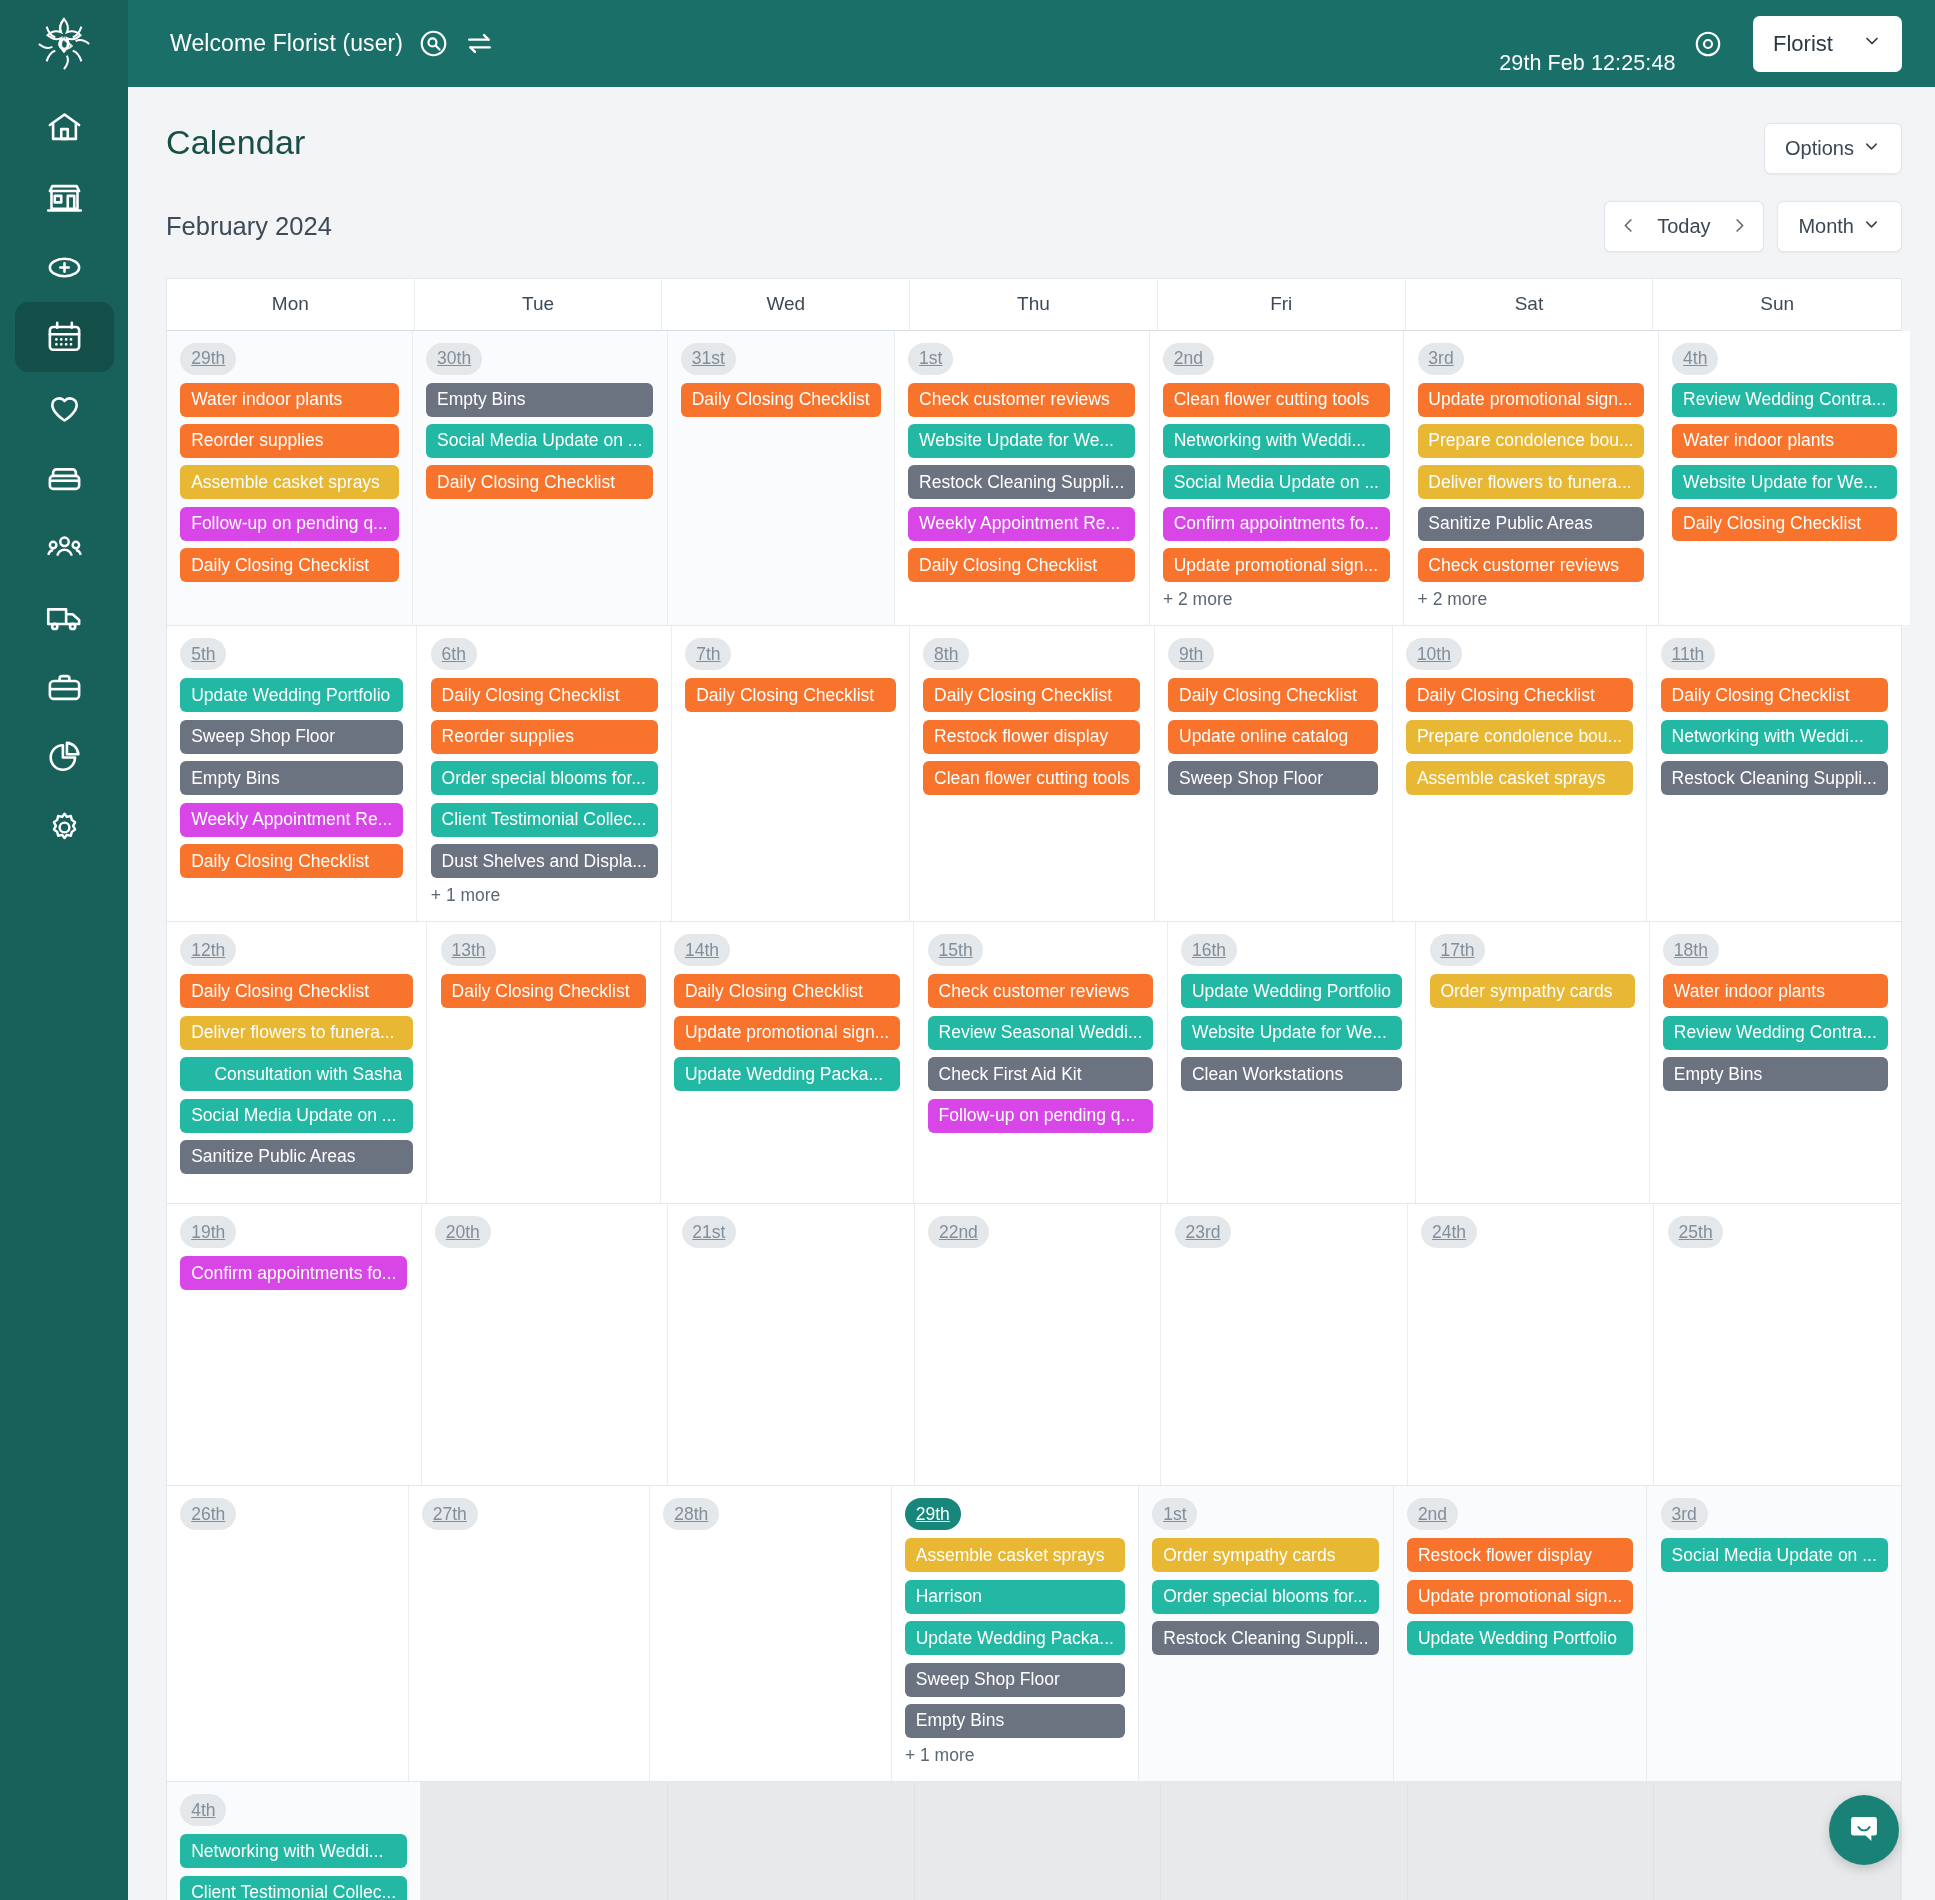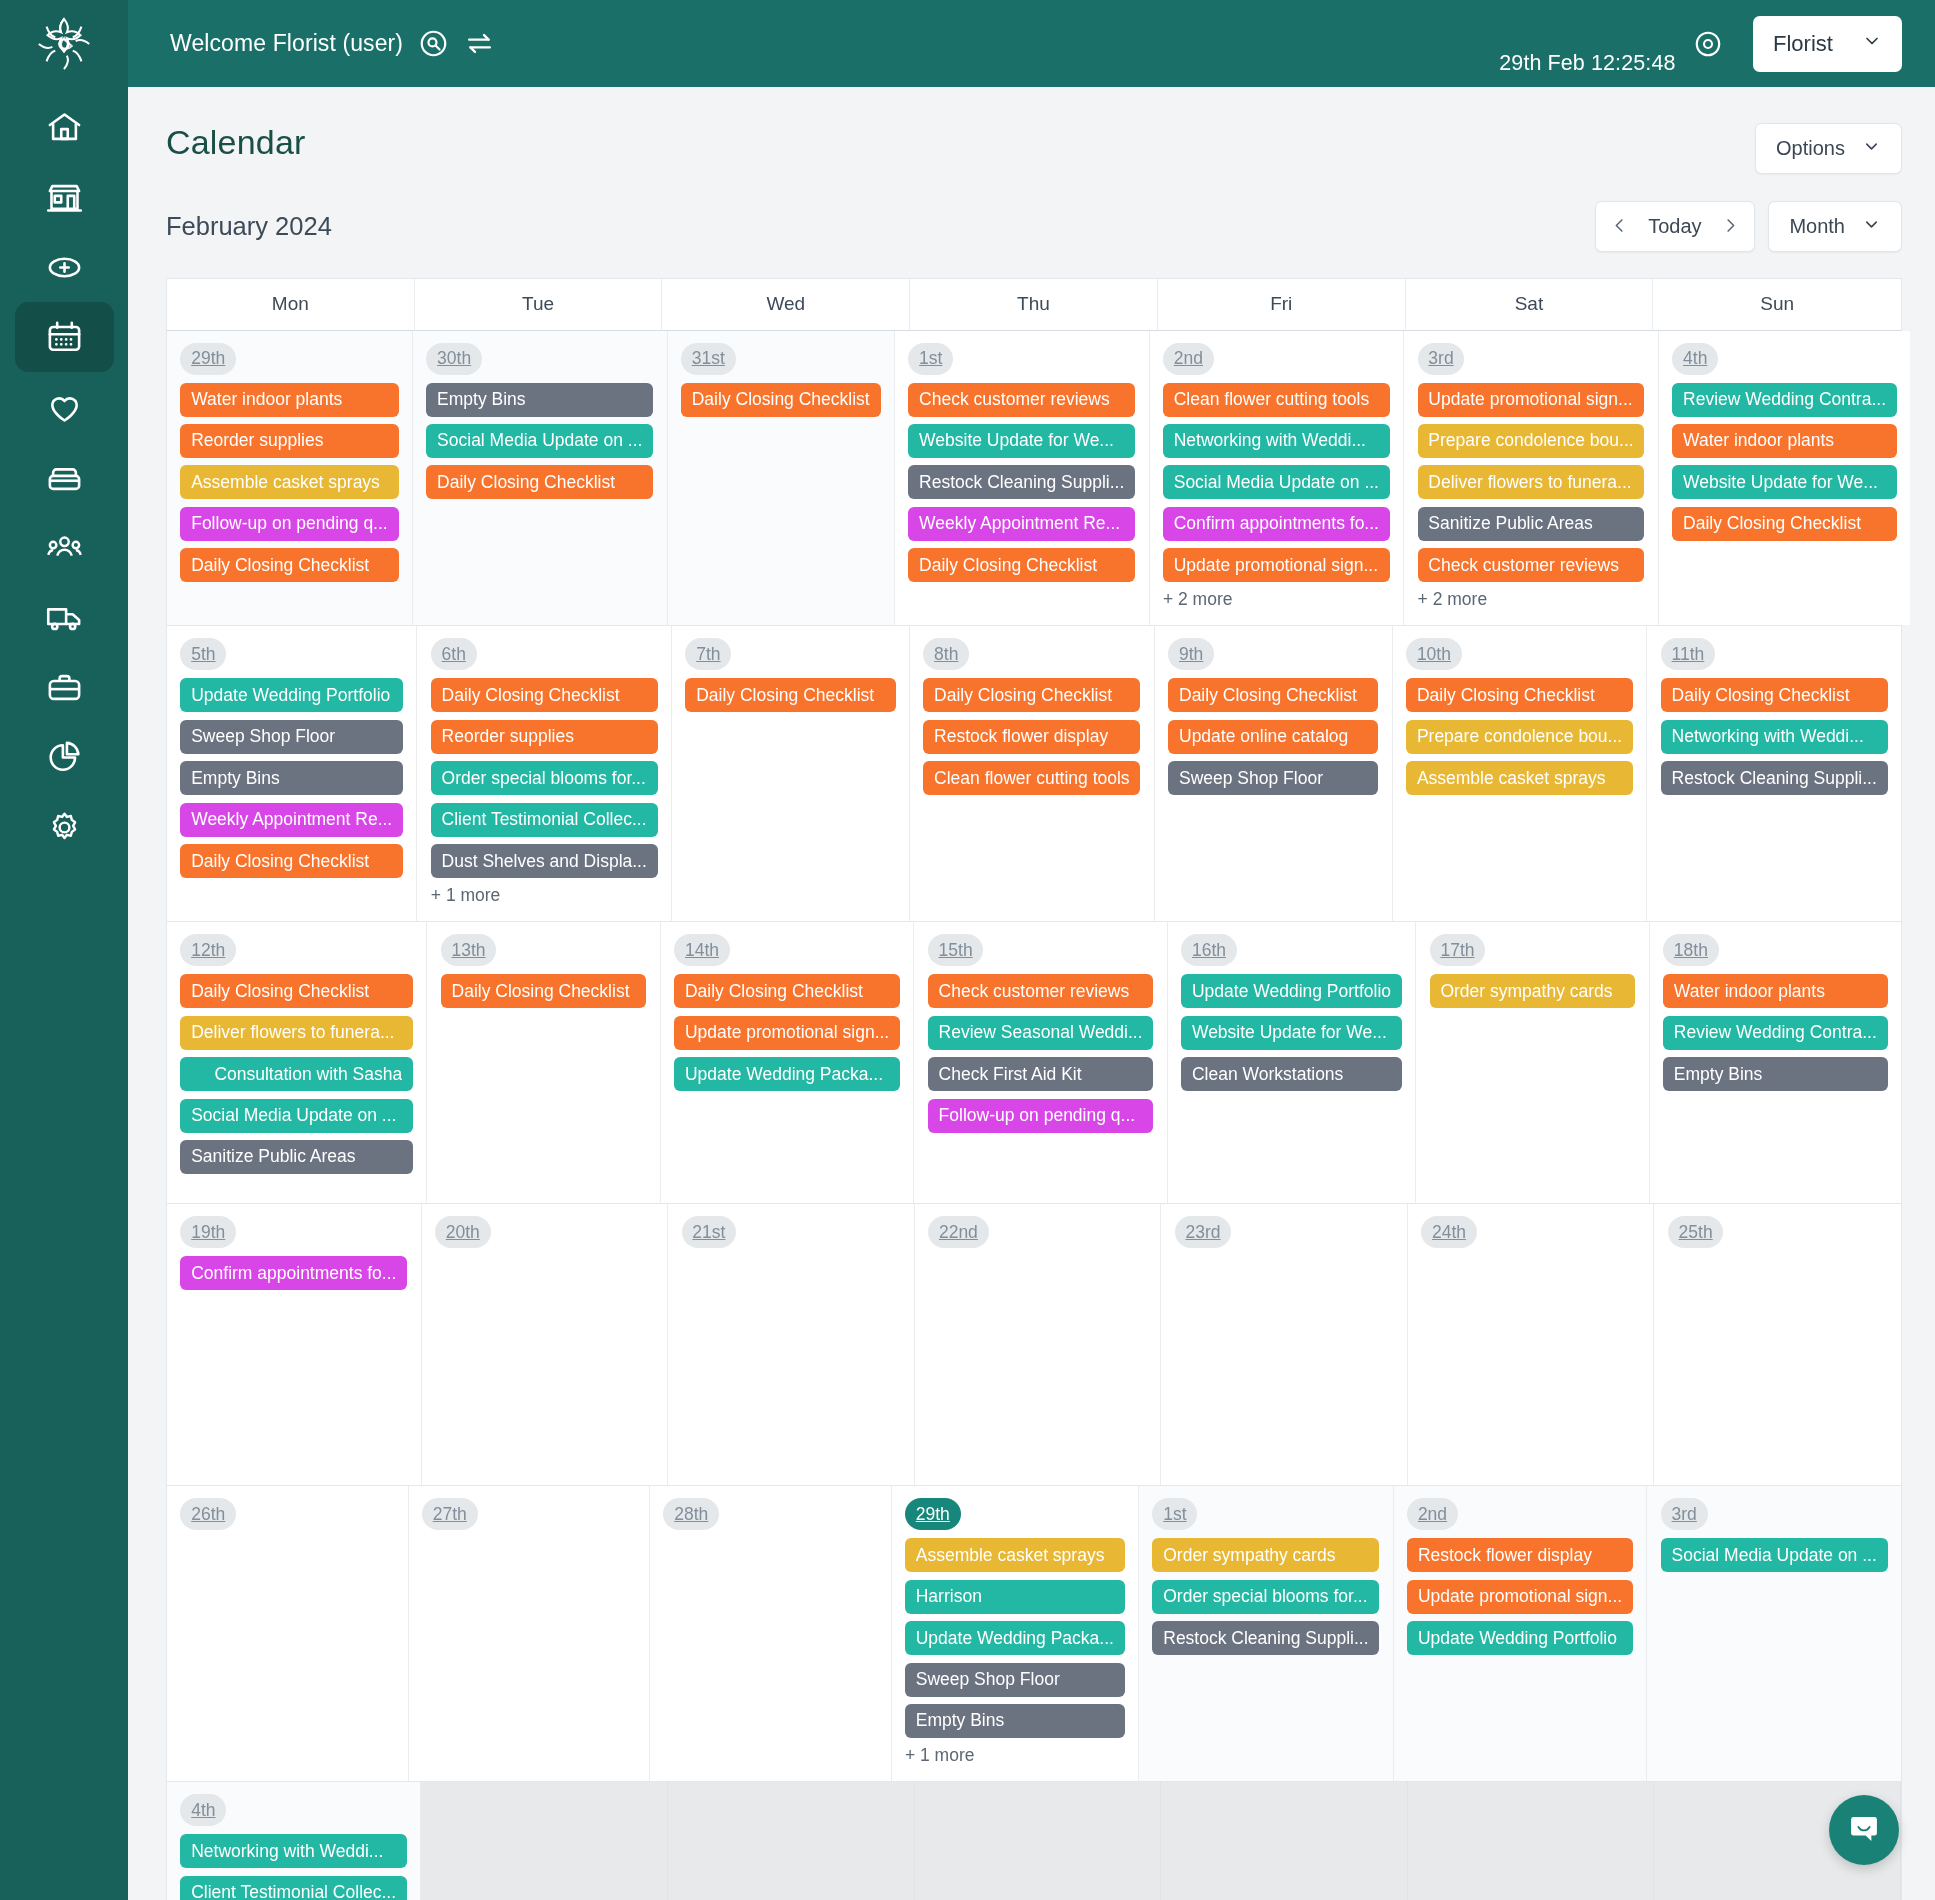--- a/index.html
+++ b/index.html
@@ -46,21 +46,21 @@
     display: flex; align-items: center; justify-content: space-between;
     color: #2B3A45; font-size: 22px; cursor: pointer; gap: 17.5px;
   }
 
   .content { flex: 1; padding: 0 34px 0 38px; display: flex; flex-direction: column; overflow: hidden; }
 
   .page-head { display: flex; align-items: flex-start; justify-content: space-between; padding-top: 36px; }
   .page-title { font-size: 34px; color: #1A4F48; font-weight: 500; letter-spacing: 0.2px; }
   .btn-white {
     background: #fff; border: 0.7px solid #E2E6EA; border-radius: 6.7px;
-    height: 51px; padding: 0 20px; display: flex; align-items: center; gap: 17px;
+    height: 51px; padding: 0 20px; display: flex; align-items: center; gap: 8px;
     font-size: 20px; color: #3B4754; cursor: pointer;
     box-shadow: 0 0.7px 1.3px rgba(16,24,40,.05);
   }
 
   .sub-head { display: flex; align-items: center; justify-content: space-between; margin-top: 27px; }
   .month-label { font-size: 25.5px; color: #3D4A57; }
   .nav-group { display: flex; align-items: center; gap: 13.4px; }
   .today-group {
     background: #fff; border: 0.7px solid #E2E6EA; border-radius: 6.7px;
     height: 51px; display: flex; align-items: center; box-shadow: 0 0.7px 1.3px rgba(16,24,40,.05);

